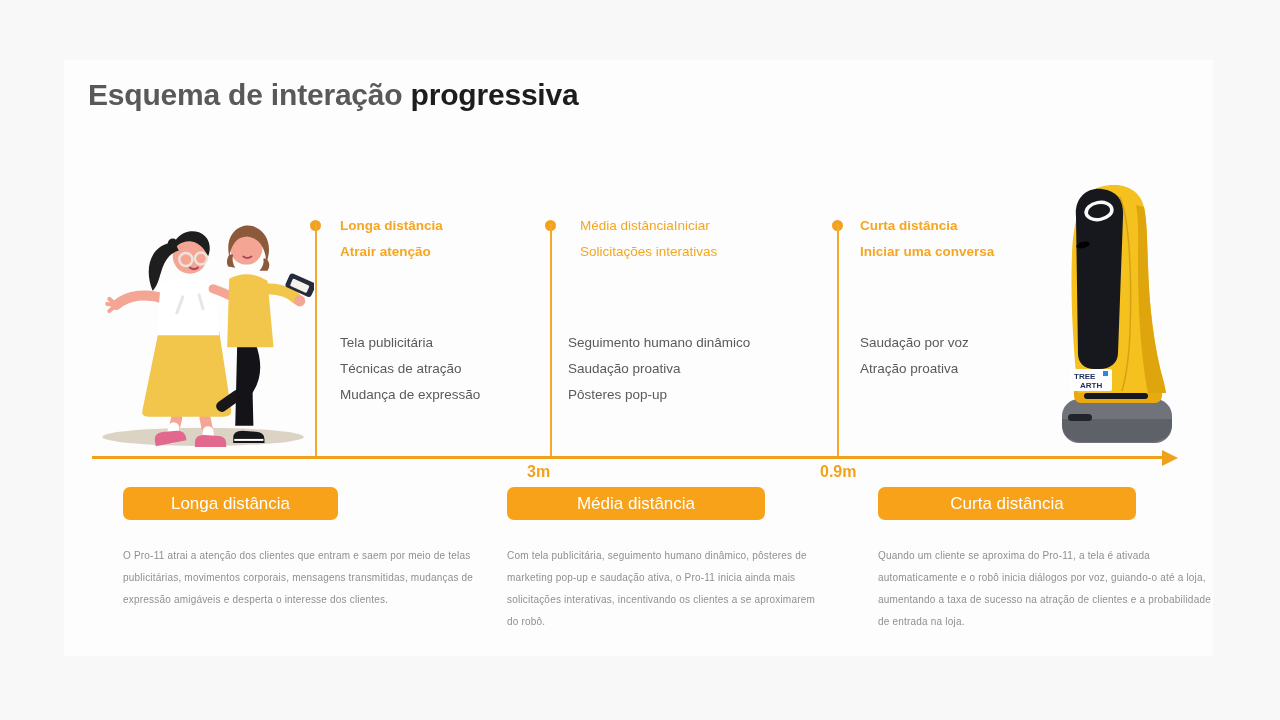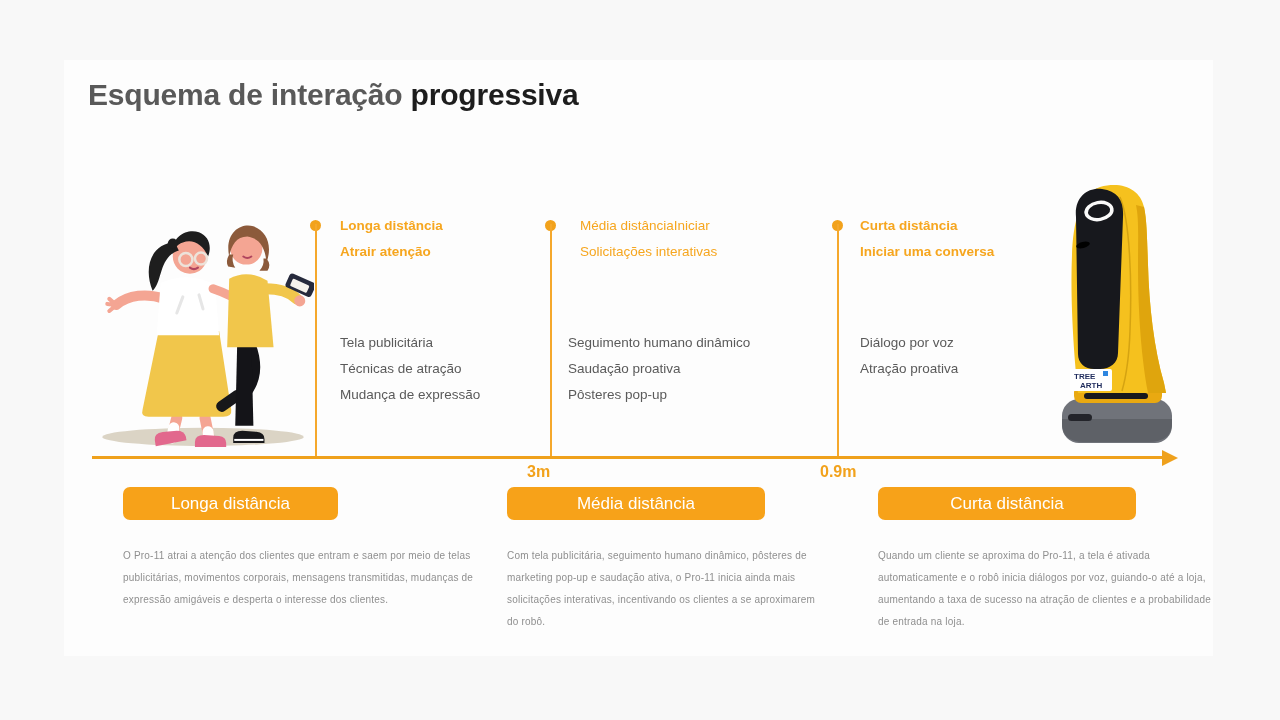--- a/index.html
+++ b/index.html
@@ -123,21 +123,21 @@
     <div>Pôsteres pop-up</div>
   </div>
 
   <div class="vdot" style="left:832px"></div>
   <div class="vline" style="left:837px"></div>
   <div class="col-head" style="left:860px">
     <div>Curta distância</div>
     <div>Iniciar uma conversa</div>
   </div>
   <div class="col-items" style="left:860px">
-    <div>Diálogo por voz</div>
+    <div>Saudação por voz</div>
     <div>Atração proativa</div>
   </div>
 
   <div class="axis-line"></div>
   <div class="axis-arrow"></div>
   <div class="marker m1">3m</div>
   <div class="marker m2">0.9m</div>
 
   <div class="banner b1">
     <span>Longa distância</span>

